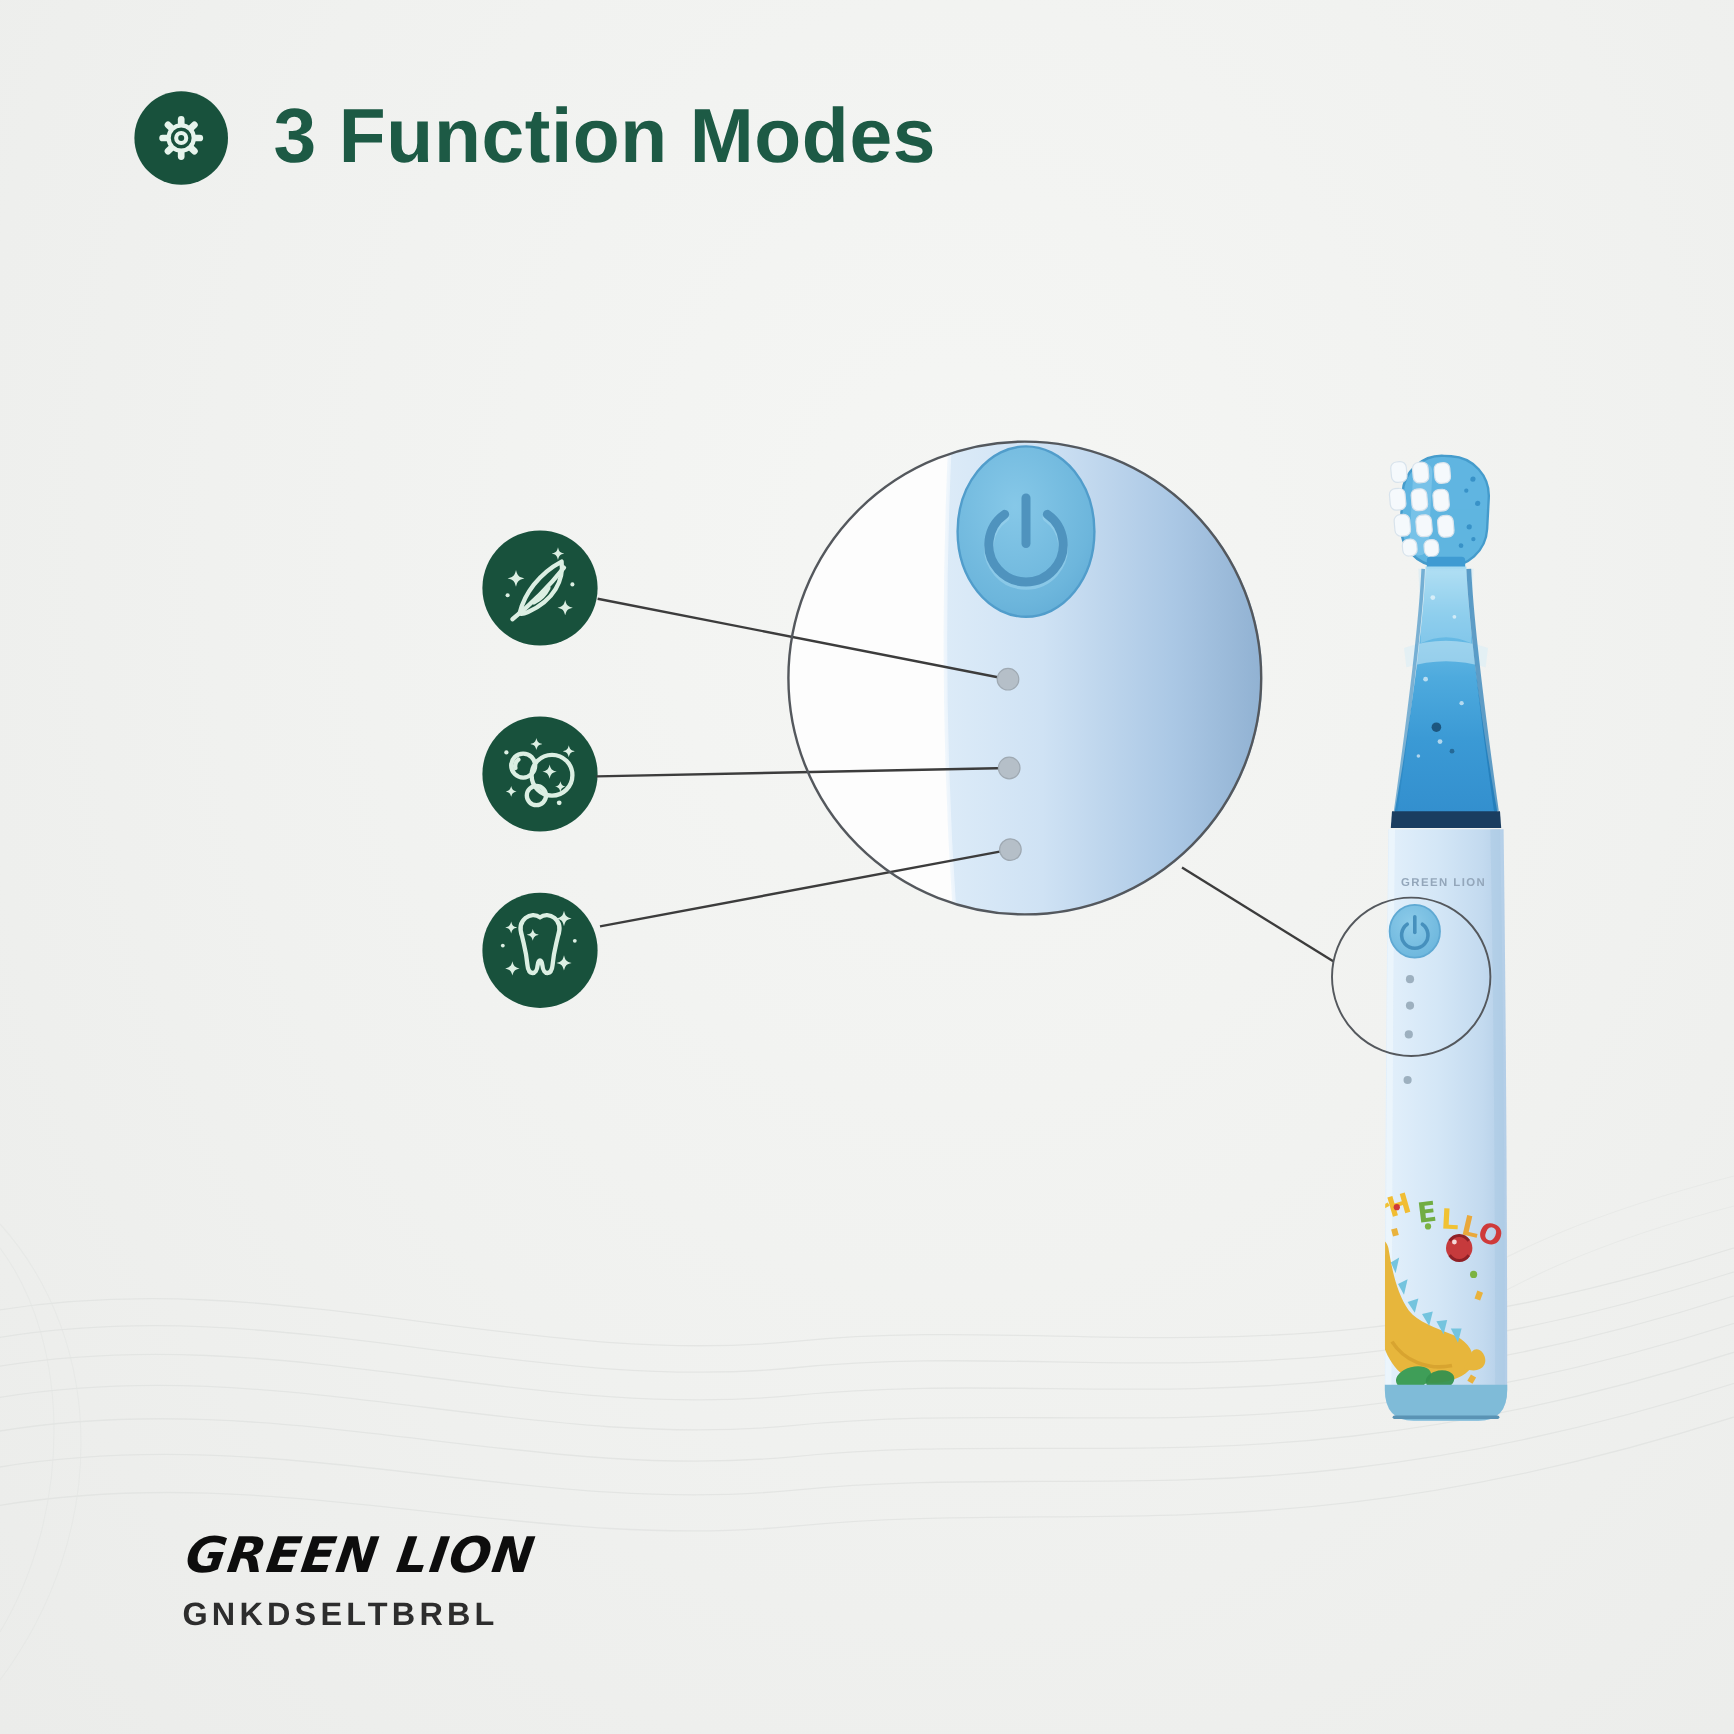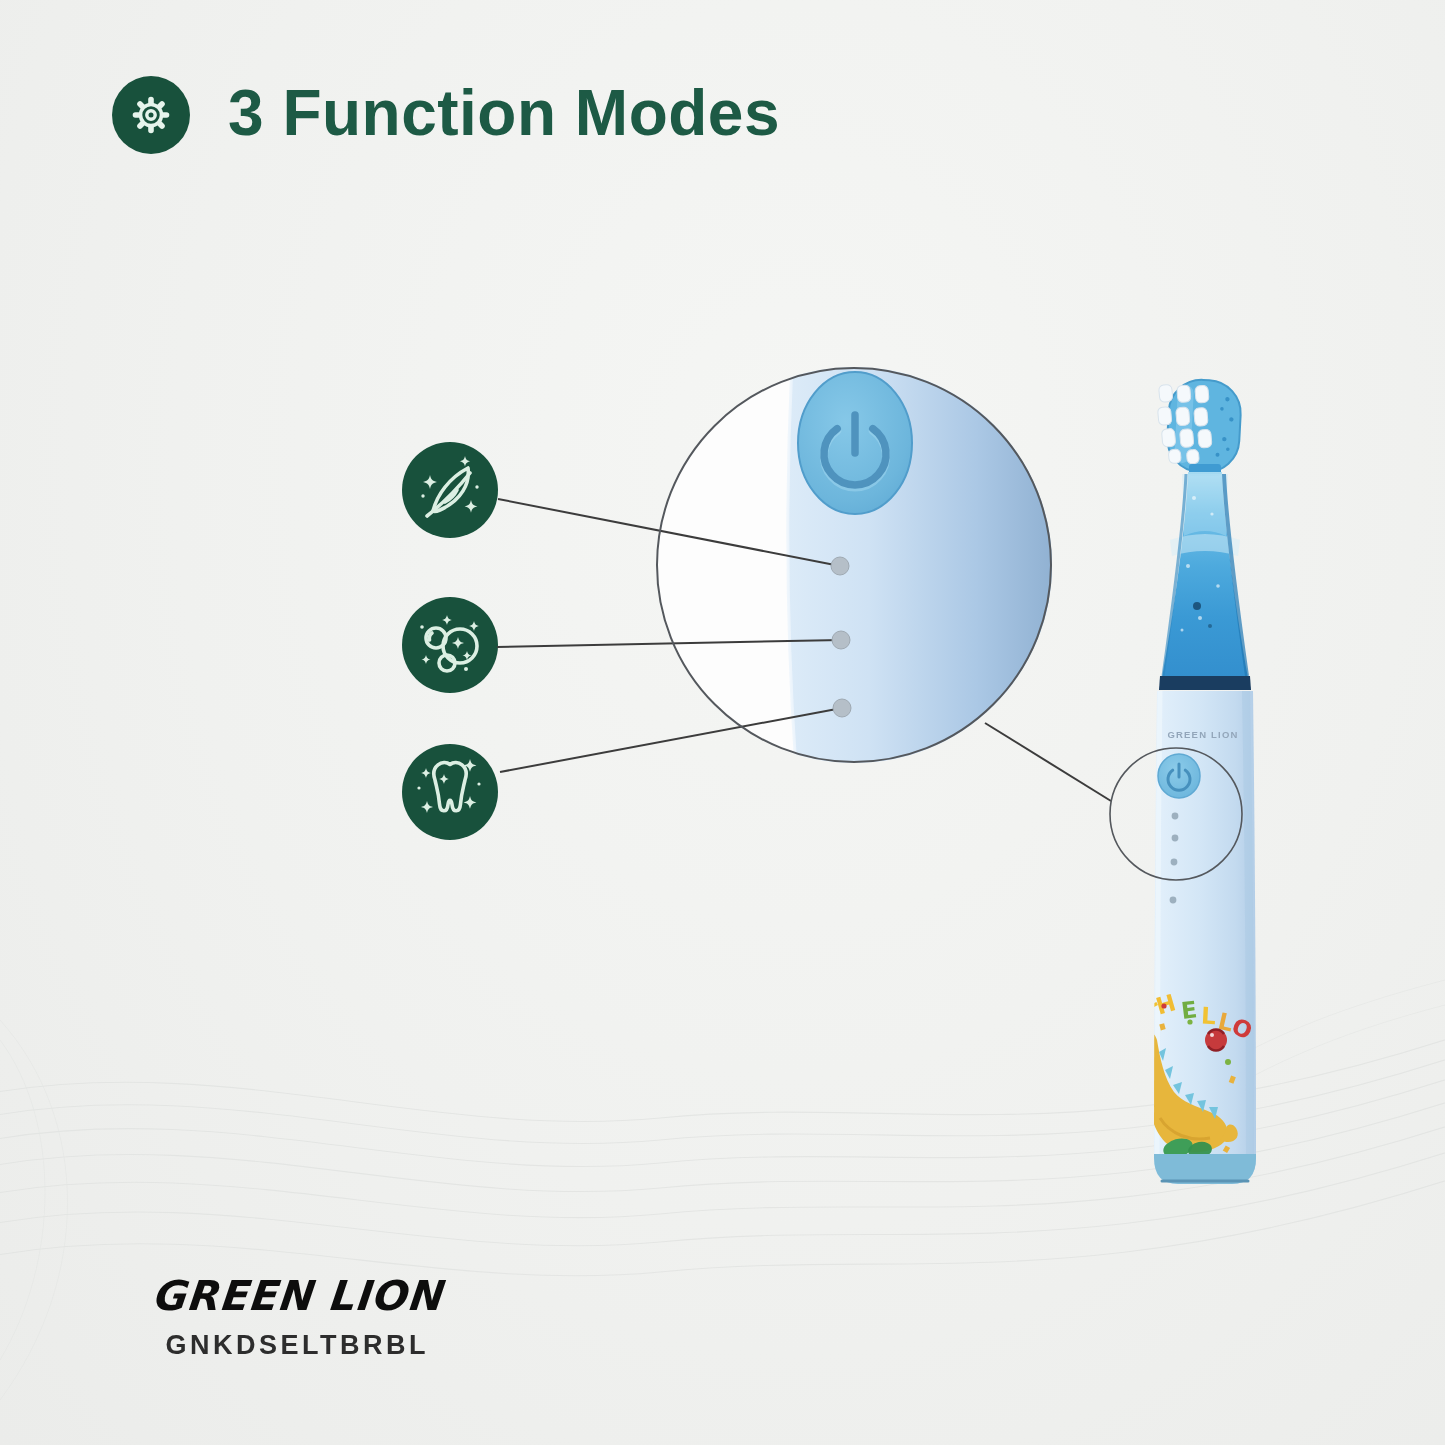--- a/index.html
+++ b/index.html
@@ -14,21 +14,21 @@
   .title{font-size:64px;font-weight:700;color:#1d5a45;letter-spacing:0.5px;white-space:nowrap;}
   .mode{position:absolute;width:96px;height:96px;border-radius:50%;background:#18513c;display:flex;align-items:center;justify-content:center;z-index:2;}
   #mode-gentle{left:402px;top:442px;}
   #mode-clean{left:402px;top:597px;}
   #mode-whitening{left:402px;top:744px;}
   .mag{position:absolute;left:656px;top:367px;width:396px;height:396px;border-radius:50%;background:#fdfdfd;overflow:hidden;z-index:1;}
   .brush{position:absolute;left:1130px;top:378px;z-index:1;}
   .overlay{position:absolute;left:0;top:0;z-index:3;pointer-events:none;}
   .footer{position:absolute;left:152px;top:1272px;z-index:2;}
   .logo{font-family:"DejaVu Sans",sans-serif;font-size:41px;font-weight:800;font-style:italic;color:#0d0d0d;letter-spacing:1px;transform:skewX(-8deg);transform-origin:left bottom;}
-  .model{margin-top:10px;font-size:27px;font-weight:700;color:#2d2d2d;letter-spacing:3.5px;text-align:center;}
+  .model{margin-top:10px;font-size:27px;font-weight:700;color:#2d2d2d;letter-spacing:3.5px;}
 </style>
 </head>
 <body>
 
 <div class="canvas">
 
   <svg class="bg-waves" width="1445" height="1445" viewBox="0 0 1445 1445">
     <g fill="none" stroke="#e0e2e0" stroke-width="1.1" opacity="0.75">
       <path d="M-20,1095 C220,1050 430,1140 660,1118 C900,1094 1080,1160 1460,1035"></path>
       <path d="M-20,1118 C220,1072 430,1162 660,1140 C900,1116 1080,1180 1460,1055"></path>

